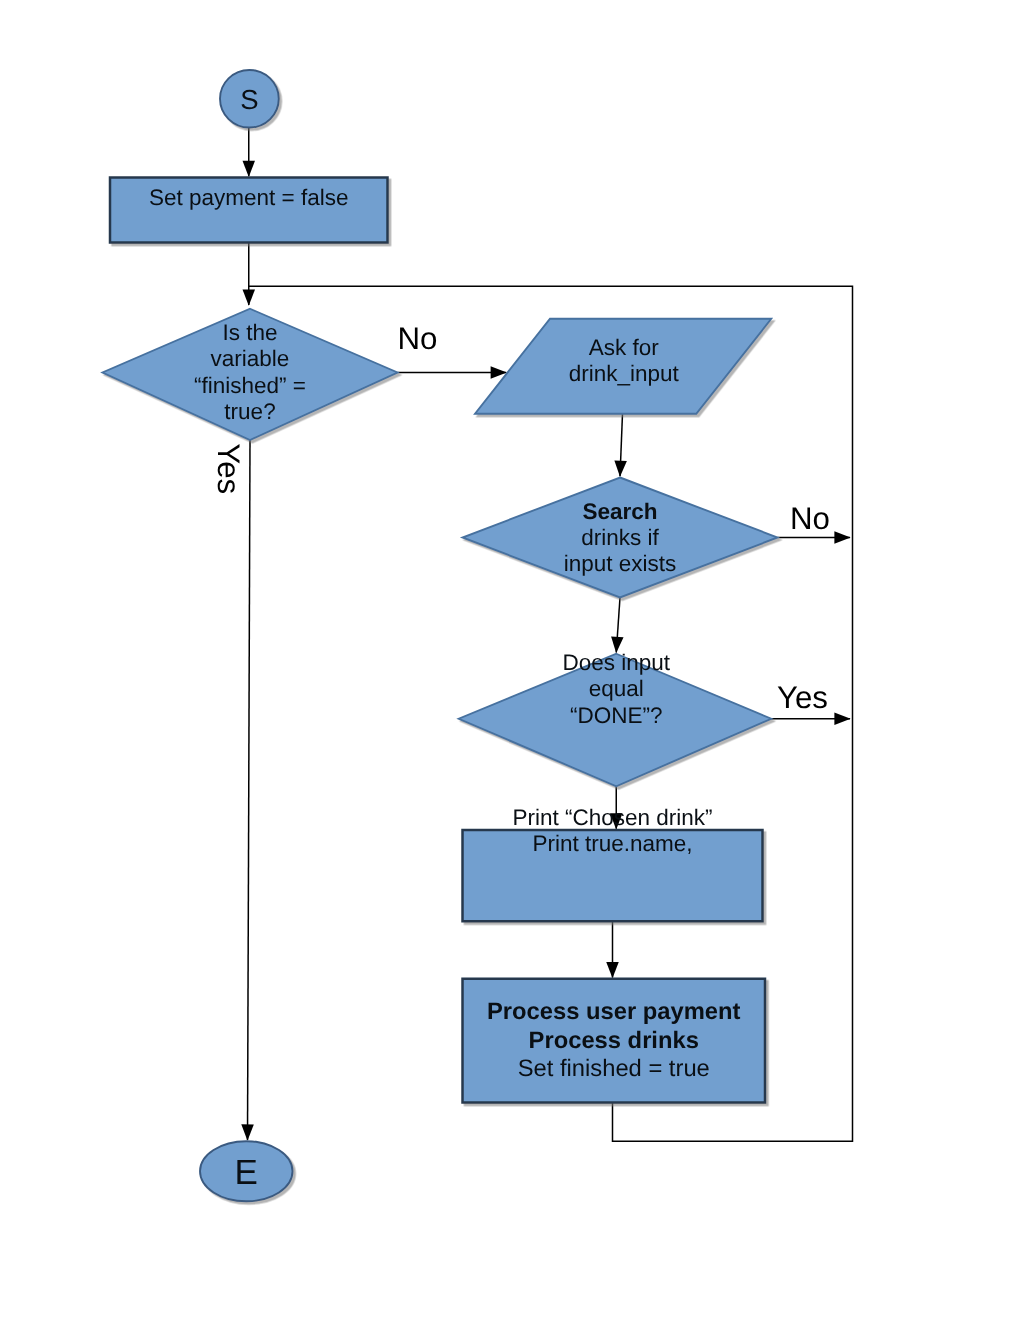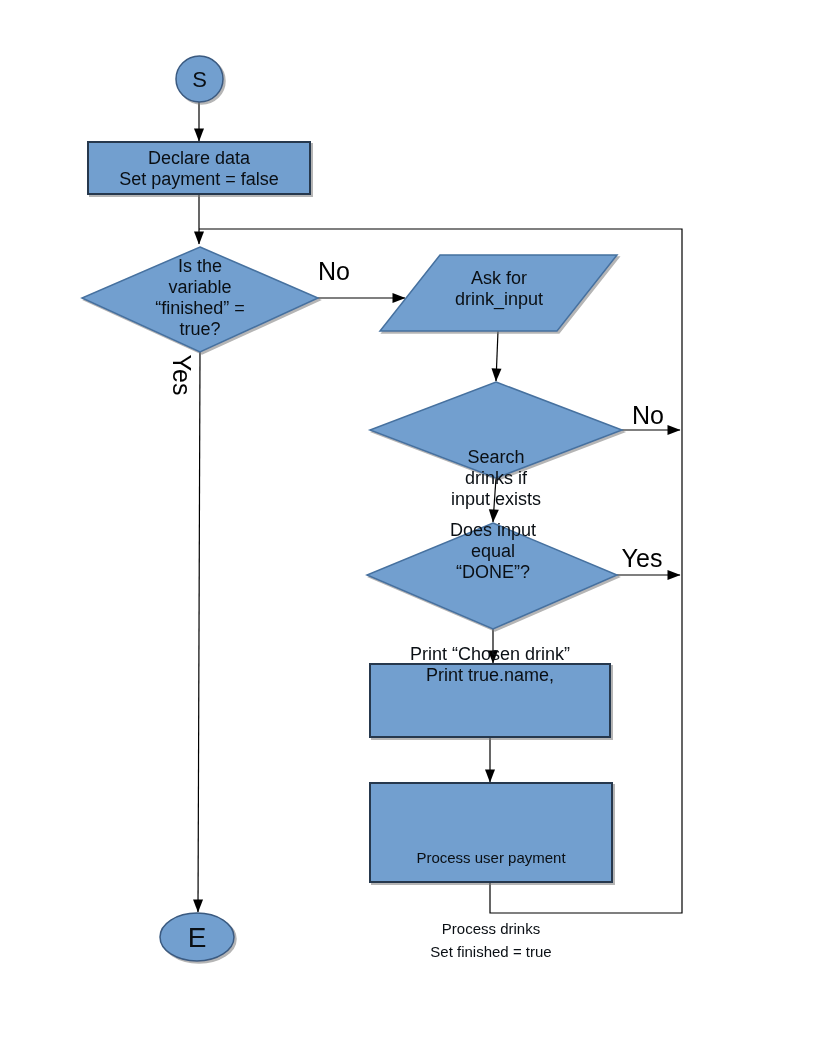--- a/index.html
+++ b/index.html
@@ -13,22 +13,22 @@
   .flow-svg{position:absolute;left:0;top:0;}
   .lbl{
     position:absolute;
     text-align:center;
     color:#0a0f14;
     font-size:18px;
     line-height:21px;
     white-space:nowrap;
     pointer-events:none;
   }
-  .lbl .b{font-weight:normal;margin-top:48px;}
-  .proc-lbl{font-size:15px;line-height:23px;}
+  .lbl .b{font-weight:bold;}
+  .proc-lbl{font-size:19px;line-height:23px;}
   .term-lbl{display:flex;align-items:center;justify-content:center;}
   .edge-lbl{
     position:absolute;
     text-align:center;
     color:#000;
     font-size:25px;
     line-height:27px;
     white-space:nowrap;
     pointer-events:none;
   }
@@ -68,21 +68,20 @@
     <polygon points="496,382 622,430 496,478 370,430" fill="#729fcf" stroke="#46719f" stroke-width="1.5" filter="url(#sh)"></polygon>
     <polygon points="493,523 617,575 493,629 367,575" fill="#729fcf" stroke="#46719f" stroke-width="1.5" filter="url(#sh)"></polygon>
     <rect x="370" y="664" width="240" height="73" fill="#729fcf" stroke="#26394e" stroke-width="2" filter="url(#sh)"></rect>
     <rect x="370" y="783" width="242" height="99" fill="#729fcf" stroke="#26394e" stroke-width="2" filter="url(#sh)"></rect>
     <ellipse cx="197" cy="937" rx="37" ry="24" fill="#729fcf" stroke="#3a5a80" stroke-width="1.5" filter="url(#sh)"></ellipse>
   </svg>
 
   <div class="lbl term-lbl" style="left:176px;top:56px;width:47px;height:46px;font-size:22px;">S</div>
 
   <div class="lbl" style="left:88px;top:148px;width:222px;">
-    <div>Declare data</div>
     <div>Set payment = false</div>
   </div>
 
   <div class="lbl" style="left:110px;top:256px;width:180px;">
     <div>Is the</div>
     <div>variable</div>
     <div>“finished” =</div>
     <div>true?</div>
   </div>
 

